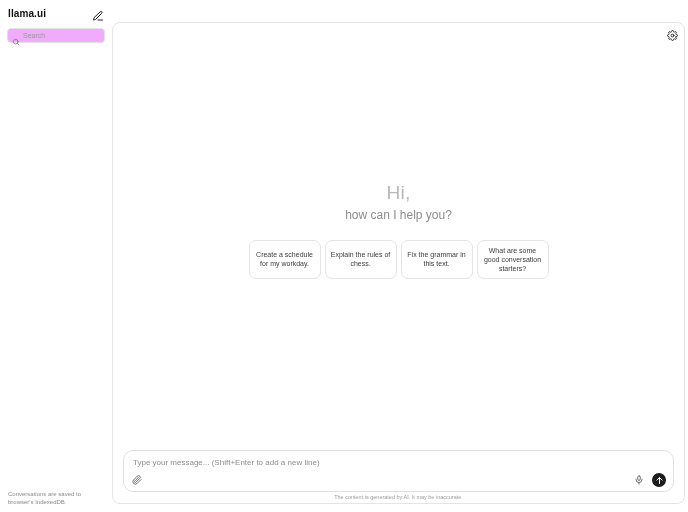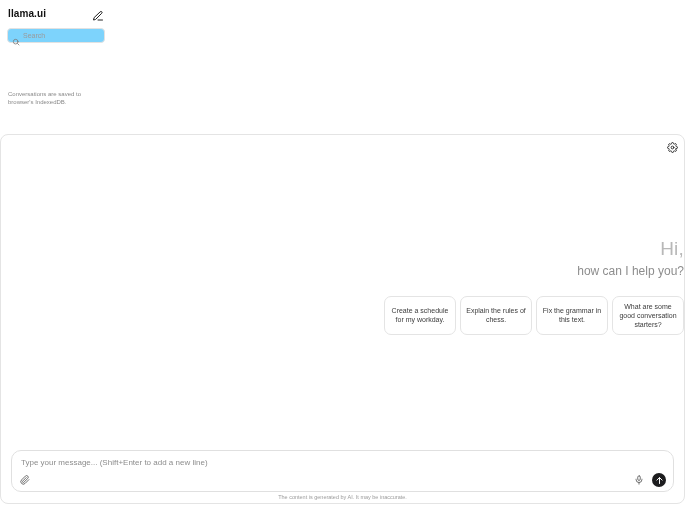--- a/index.html
+++ b/index.html
@@ -8,21 +8,20 @@
     width: 688px; height: 512px;
     background: #ffffff;
     font-family: "Liberation Sans", sans-serif;
     overflow: hidden;
   }
   .app {
     width: 688px; height: 512px;
     display: flex;
     position: relative;
     background: #ffffff;
-    flex-direction: column;
   }
 
   
   .sidebar {
     width: 112px;
     height: 512px;
     background: #ffffff;
     display: flex;
     flex-direction: column;
     flex: 0 0 112px;
@@ -48,21 +47,21 @@
     cursor: pointer;
   }
   .search-wrap {
     margin: 6px 7px 0 7px;
     height: 15px;
     border: 1px solid #e2e2e2;
     border-radius: 4px;
     display: flex;
     align-items: center;
     padding: 0 4px;
-    background: #7dd3fc;
+    background: #f0abfc;
     text-decoration: underline;
   }
   .search-icon {
     width: 8px; height: 8px;
     flex: 0 0 8px;
     margin-right: 3px;
     display: block;
   }
   .search-input {
     border: none;
@@ -110,21 +109,21 @@
   .settings-icon {
     width: 11px; height: 11px;
     display: block;
     cursor: pointer;
   }
 
   .greeting-area {
     flex: 1 1 auto;
     display: flex;
     flex-direction: column;
-    align-items: flex-end;
+    align-items: center;
     justify-content: center;
     padding-bottom: 66px;
   }
   .greeting-title {
     font-size: 19px;
     color: #b8b8b8;
     font-weight: normal;
     margin: 0;
     line-height: 22px;
     letter-spacing: 0.2px;

